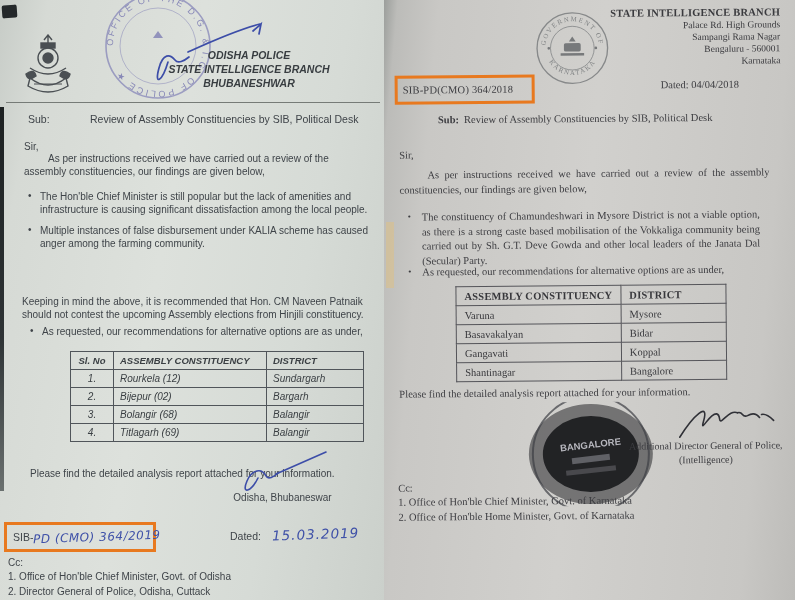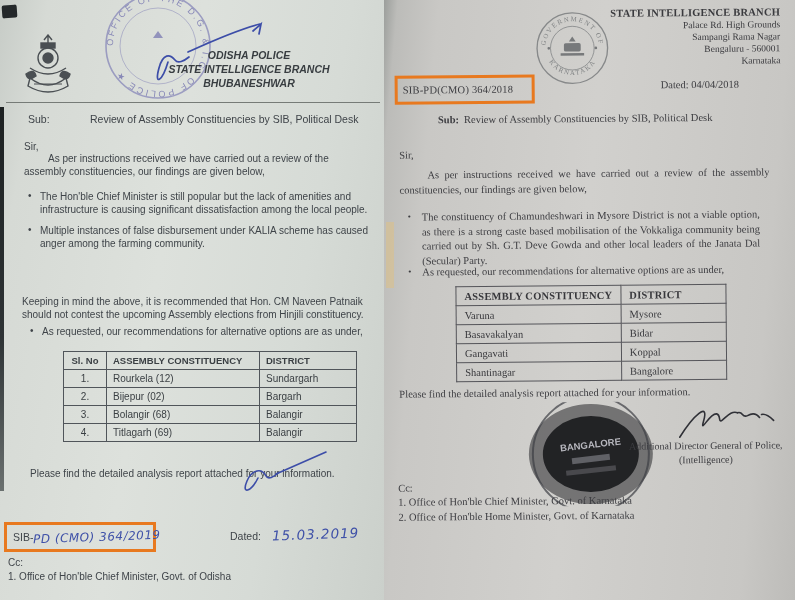--- a/index.html
+++ b/index.html
@@ -14,22 +14,22 @@
   #lp-edge{left:0;top:107px;width:4px;height:384px;background:linear-gradient(#1d2122,#2e3335 60%,#6a706f);}
   #lp-rule{left:6px;top:102px;width:374px;height:1px;background:#767b77;}
   .lp-org{left:168px;top:48px;width:162px;text-align:center;font-weight:bold;
           font-size:10.5px;line-height:14px;color:#383d41;font-style:italic;}
   .lp-label{font-size:10.5px;}
   .lp-body{font-size:10px;line-height:13px;}
   .lp-bullet{position:absolute;left:28px;width:348px;}
   .blt{position:absolute;left:0;top:0;font-size:10px;}
   .blt::before{content:"•";}
   .btxt{display:block;margin-left:12px;font-size:10px;line-height:13px;}
-  table.lp-table{position:absolute;left:63px;top:351px;border-collapse:collapse;
-    font-size:10px;color:#3a3f43;}
+  table.lp-table{position:absolute;left:70px;top:351px;border-collapse:collapse;
+    font-size:10px;color:#3a3f43;font-style:italic;}
   table.lp-table td,table.lp-table th{border:1px solid #50555a;padding:1px 6px;height:15px;text-align:left;}
   table.lp-table th{font-size:9.5px;font-weight:bold;white-space:nowrap;}
   .col-sl{width:30px;text-align:center!important;}
   .col-ac{width:140px;}
   .col-di{width:84px;}
   .hand{font-family:"DejaVu Sans",sans-serif;font-style:italic;color:#3f51a8;}
   #lp-refbox{left:4px;top:522px;width:152px;height:30px;border:3px solid #e8791f;
      display:flex;align-items:center;padding-left:6px;box-sizing:border-box;}
   #lp-ref-hand{font-size:12px;transform:rotate(-2deg);letter-spacing:.5px;white-space:nowrap;}
   #lp-date-hand{font-size:13.5px;transform:rotate(-2deg);letter-spacing:1px;}
@@ -161,32 +161,34 @@
 
     <div class="lp-abs lp-body" style="left:30px;top:467px">Please find the detailed analysis report attached for your information.</div>
 
     <svg class="lp-abs" style="left:228px;top:448px" width="105" height="45" viewBox="0 0 105 45">
       <g stroke="#3c4da8" stroke-width="1.6" fill="none" stroke-linecap="round">
         <path d="M30 30 c-7 14 -17 17 -11 3 c5 -12 15 -13 19 -5 c2 4 8 1 12 -3"></path>
         <path d="M48 26 l50 -22"></path>
       </g>
     </svg>
     <div class="lp-abs lp-sign-block" style="top:491px">
+      <div>Odisha, Bhubaneswar</div>
     </div>
 
     <div class="lp-abs" id="lp-refbox">
       <span class="lp-label">SIB-</span>
       <span class="hand" id="lp-ref-hand">PD (CMO) 364/2019</span>
     </div>
 
     <span class="lp-abs lp-label" style="left:230px;top:530px">Dated:</span>
     <span class="lp-abs hand" id="lp-date-hand" style="left:272px;top:526px">15.03.2019</span>
 
     <span class="lp-abs lp-body" style="left:8px;top:556px">Cc:</span>
     <span class="lp-abs lp-body" style="left:8px;top:570px">1. Office of Hon'ble Chief Minister, Govt. of Odisha</span>
+    <span class="lp-abs lp-body" style="left:8px;top:585px">2. Director General of Police, Odisha, Cuttack</span>
   </div>
 
   <div id="right-page">
     <div id="rp-tab"></div>
     <div id="rp-content">
 
       <svg class="rp-abs" style="left:142px;top:6px" width="96" height="84" viewBox="0 0 100 100">
         <circle cx="50" cy="50" r="42" fill="none" stroke="#87898a" stroke-width="1.6"></circle>
         <circle cx="50" cy="50" r="26" fill="none" stroke="#87898a" stroke-width="1"></circle>
         <defs>

